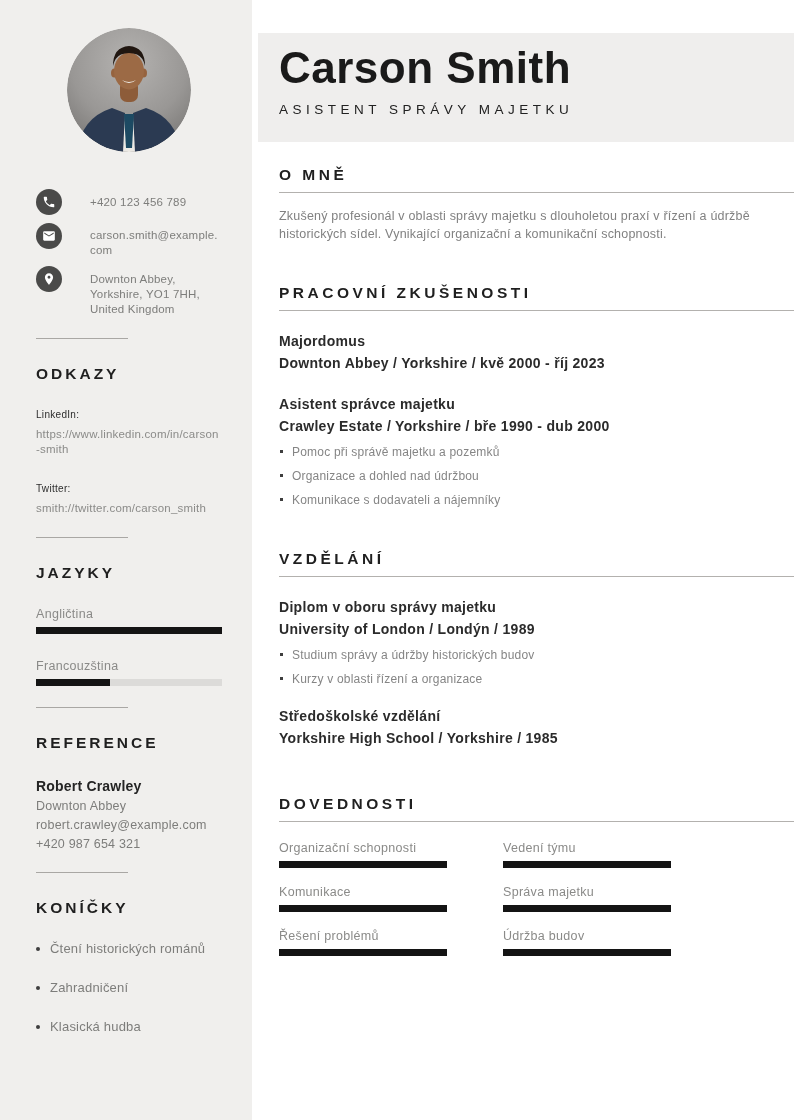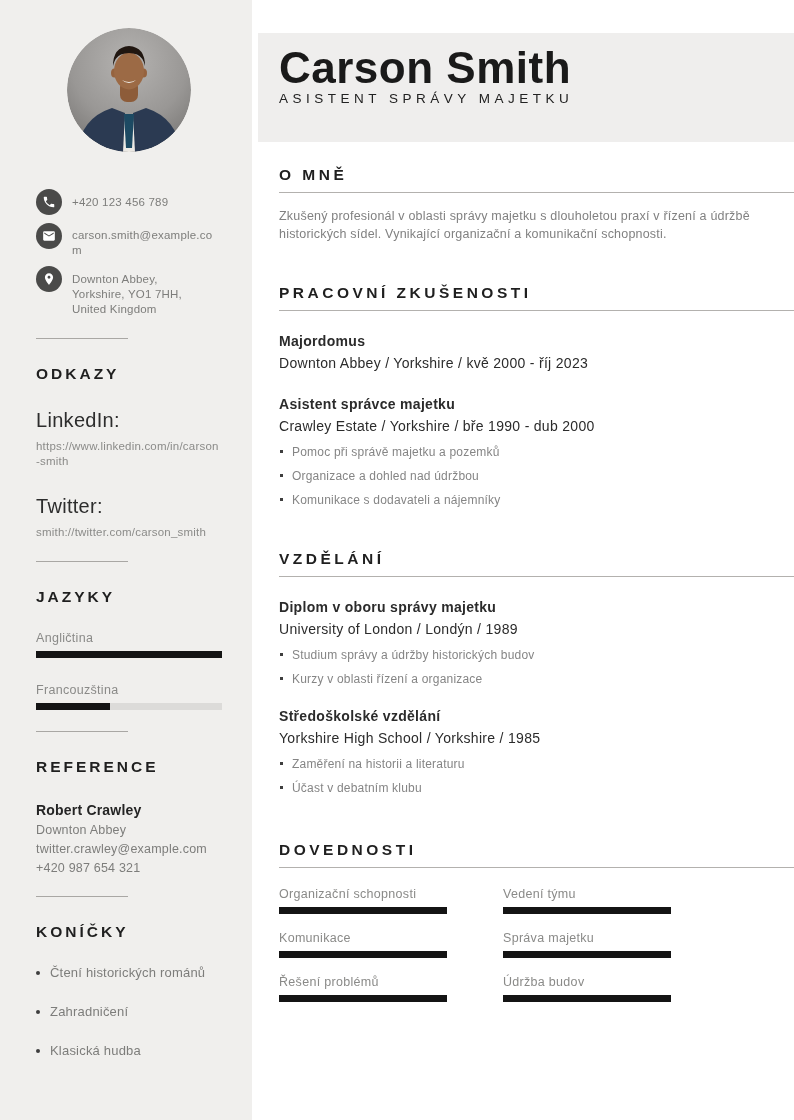--- a/index.html
+++ b/index.html
@@ -13,41 +13,41 @@
 
   
   .sidebar {
     position: absolute; left: 0; top: 0; width: 252px; height: 1120px;
     background: #f0efed; padding: 28px 30px 0 36px;
   }
   .photo-wrap { width: 124px; height: 124px; margin: 0 auto; border-radius: 50%; overflow: hidden; }
   .photo-wrap svg { display: block; width: 124px; height: 124px; }
 
   .contact { margin-top: 37px; }
-  .crow { display: flex; gap: 10px; margin-bottom: 8px; }
+  .crow { display: flex; gap: 28px; margin-bottom: 8px; }
   .cicon {
     width: 26px; height: 26px; border-radius: 50%; background: #4a4a49;
     flex: none; display: flex; align-items: center; justify-content: center;
   }
   .cicon svg { width: 14px; height: 14px; }
   .ctext {
     font-size: 11.5px; color: #7d7d7b; line-height: 15px; letter-spacing: .2px;
     padding-top: 6px; min-width: 0;
   }
   .ctext.breakable { word-break: break-all; padding-top: 5px; }
   .ctext span { display: block; }
 
   .sdivider { width: 92px; border-top: 1px solid #a9a7a4; margin-top: 21px; }
 
   .side-title {
     margin: 26px 0 0 0; font-size: 15.5px; font-weight: 700;
     letter-spacing: 3px; color: #1f1f1f;
   }
   .link-item { margin-top: 26px; }
-  .link-label { font-size: 20px; color: #2d2d2d; letter-spacing: .3px; }
+  .link-label { font-size: 10px; color: #2d2d2d; letter-spacing: .3px; }
   .link-url {
     margin-top: 7px; font-size: 11.5px; color: #8b8b89; line-height: 15px;
     word-break: break-all; letter-spacing: .2px;
   }
 
   .lang { margin-top: 25px; }
   .bar-label { font-size: 12.5px; color: #8a8a88; letter-spacing: .3px; }
   .bar-track { margin-top: 6px; width: 100%; height: 7px; background: #dcdbd9; }
   .bar-fill { height: 7px; background: #141414; }
 
@@ -58,36 +58,36 @@
   .hobbies li {
     display: flex; gap: 10px; margin-top: 24px;
     font-size: 13px; color: #7d7d7b; letter-spacing: .2px;
   }
   .hobbies li::before { content: ""; width: 4px; height: 4px; border-radius: 50%; background: #3e3e3e; margin-top: 6px; flex: none; }
 
   
   .main { position: absolute; left: 258px; top: 0; width: 536px; height: 916px; }
   .band { margin-top: 33px; height: 109px; background: #efeeed; padding: 12px 24px 0 21px; }
   .name { margin: 0; font-size: 44px; line-height: 46px; font-weight: 700; color: #1a1a1a; letter-spacing: .5px; }
-  .subtitle { font-size: 13.5px; letter-spacing: 4.5px; color: #222222; }
+  .subtitle { margin-top: 11px; font-size: 13.5px; letter-spacing: 4.5px; color: #222222; }
 
   .sec { padding-left: 21px; }
   .sec-title { margin: 0; font-size: 15.5px; font-weight: 700; letter-spacing: 3.5px; color: #1f1f1f; }
   .rule { height: 1px; background: #b3b1ae; margin-top: 8px; }
 
   .sec-about { margin-top: 24px; }
   .about-text {
     margin: 14px 26px 0 0; font-size: 12.5px; line-height: 18px;
     color: #818181; letter-spacing: .2px;
   }
 
   .sec-exp { margin-top: 41px; }
   .entry { margin-top: 19px; }
   .entry-role { font-size: 14px; font-weight: 700; color: #2b2b2b; line-height: 22px; letter-spacing: .3px; }
-  .entry-meta { font-size: 14px; font-weight: 400; color: #2b2b2b; line-height: 22px; letter-spacing: .3px; }
+  .entry-meta { font-size: 14px; font-weight: 700; color: #2b2b2b; line-height: 22px; letter-spacing: .3px; }
   .bullets { margin: 8px 0 0 1px; padding: 0; list-style: none; }
   .bullets li {
     display: flex; gap: 9px; margin-bottom: 10px;
     font-size: 12px; line-height: 14px; color: #858585; letter-spacing: .2px;
   }
   .bullets li::before { content: ""; width: 3px; height: 3px; background: #3e3e3e; margin-top: 5px; flex: none; }
 
   .sec-edu { margin-top: 43px; }
   .sec-skills { margin-top: 46px; }
   .skill-grid {
@@ -187,21 +187,21 @@
       <div class="bar-track">
         <div class="bar-fill" style="width: 40%;"></div>
       </div>
     </div>
 
     <div class="sdivider"></div>
 
     <h2 class="side-title">REFERENCE</h2>
     <div class="ref-name">Robert Crawley</div>
     <div class="ref-line">Downton Abbey</div>
-    <div class="ref-line">twitter.crawley@example.com</div>
+    <div class="ref-line">robert.crawley@example.com</div>
     <div class="ref-line">+420 987 654 321</div>
 
     <div class="sdivider"></div>
 
     <h2 class="side-title">KONÍČKY</h2>
     <ul class="hobbies">
       <li>Čtení historických románů</li>
       <li>Zahradničení</li>
       <li>Klasická hudba</li>
     </ul>
@@ -249,24 +249,20 @@
         <div class="entry-meta">University of London / Londýn / 1989</div>
         <ul class="bullets">
           <li>Studium správy a údržby historických budov</li>
           <li>Kurzy v oblasti řízení a organizace</li>
         </ul>
       </div>
 
       <div class="entry">
         <div class="entry-role">Středoškolské vzdělání</div>
         <div class="entry-meta">Yorkshire High School / Yorkshire / 1985</div>
-        <ul class="bullets">
-          <li>Zaměření na historii a literaturu</li>
-          <li>Účast v debatním klubu</li>
-        </ul>
       </div>
     </section>
 
     <section class="sec sec-skills">
       <h3 class="sec-title">DOVEDNOSTI</h3>
       <div class="rule"></div>
 
       <div class="skill-grid">
         <div>
           <div class="bar-label">Organizační schopnosti</div>

